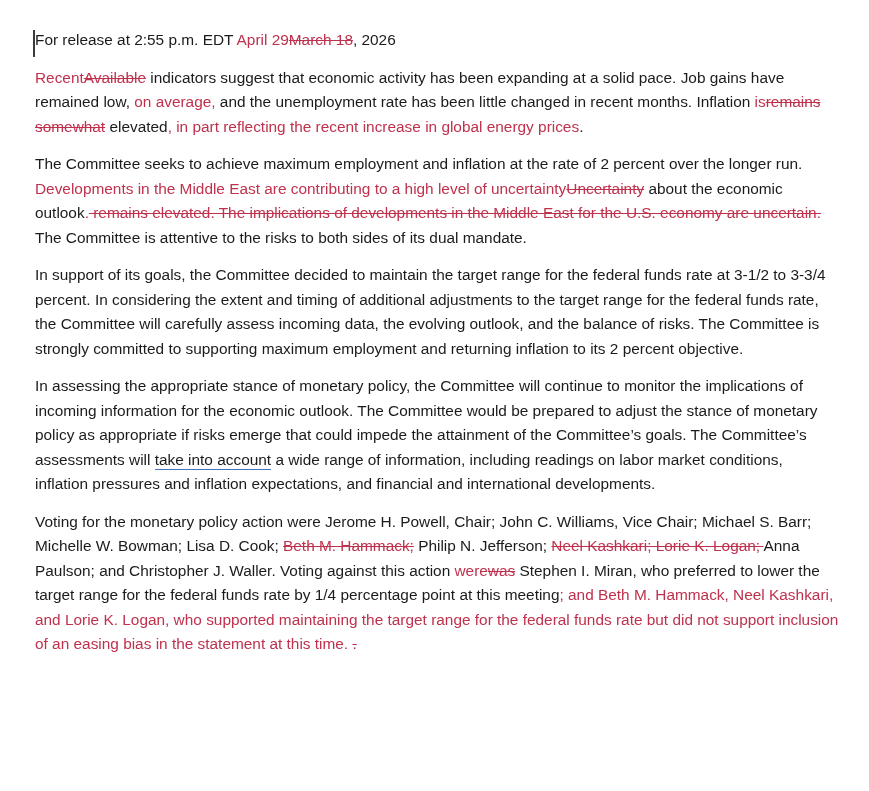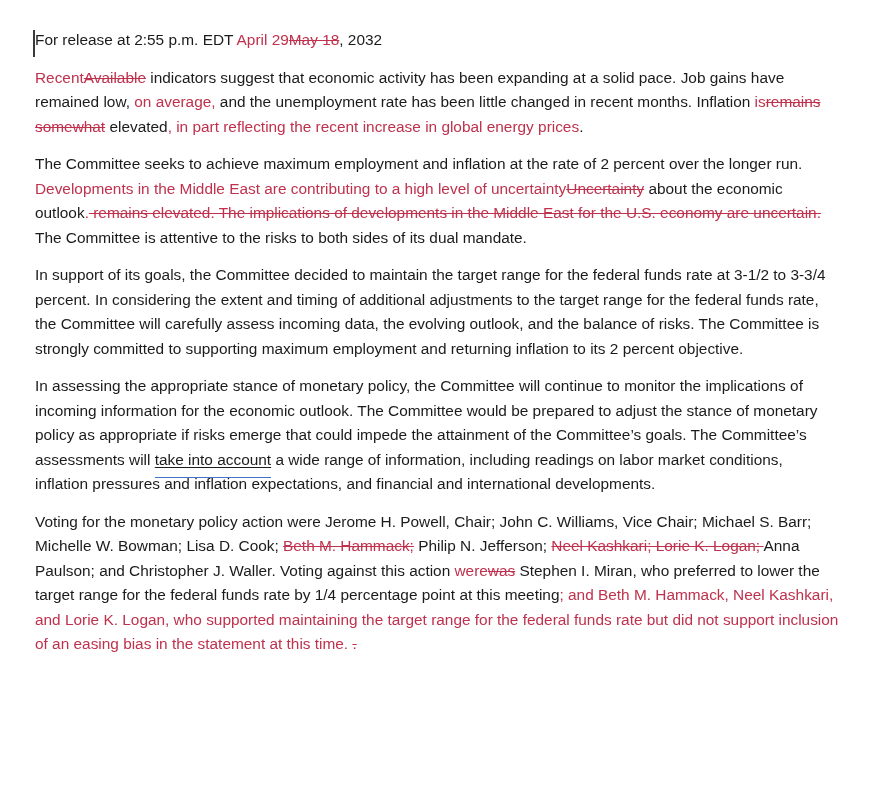--- a/index.html
+++ b/index.html
@@ -39,32 +39,31 @@
   .run-insert {
     color: var(--ins, #bf314c);
     text-underline-offset: 2px;
   }
   .run-delete {
     color: var(--del, #bf314c);
     text-decoration: line-through;
   }
   .run-format {
     color: var(--txt, #1b1b1b);
-    text-decoration: underline;
     text-underline-offset: 2px;
     border-bottom: 1.5px solid var(--fmt, #4472c4);
-    padding-bottom: 9px;
+    padding-bottom: 1px;
   }
 </style>
 </head>
 <body>
 
 <div class="page">
   <div class="caret"></div>
   <div id="doc">
-      <p class="para"><span class="run run-normal">For release at 2:55 p.m. EDT </span><span class="run run-insert">April 29</span><span class="run run-delete">May 18</span><span class="run run-normal">, 2032</span></p>
+      <p class="para"><span class="run run-normal">For release at 2:55 p.m. EDT </span><span class="run run-insert">April 29</span><span class="run run-delete">March 18</span><span class="run run-normal">, 2026</span></p>
       <p class="para"><span class="run run-insert">Recent</span><span class="run run-delete">Available</span><span class="run run-normal"> indicators suggest that economic activity has been expanding at a solid pace. Job gains have remained low, </span><span class="run run-insert">on average, </span><span class="run run-normal">and the unemployment rate has been little changed in recent months. Inflation </span><span class="run run-insert">is</span><span class="run run-delete">remains somewhat</span><span class="run run-normal"> elevated</span><span class="run run-insert">, in part reflecting the recent increase in global energy prices</span><span class="run run-normal">.</span></p>
       <p class="para"><span class="run run-normal">The Committee seeks to achieve maximum employment and inflation at the rate of 2 percent over the longer run. </span><span class="run run-insert">Developments in the Middle East are contributing to a high level of uncertainty</span><span class="run run-delete">Uncertainty</span><span class="run run-normal"> about the economic outlook</span><span class="run run-insert">.</span><span class="run run-delete"> remains elevated. The implications of developments in the Middle East for the U.S. economy are uncertain.</span><span class="run run-normal"> The Committee is attentive to the risks to both sides of its dual mandate.</span></p>
       <p class="para"><span class="run run-normal">In support of its goals, the Committee decided to maintain the target range for the federal funds rate at 3-1/2 to 3-3/4 percent. In considering the extent and timing of additional adjustments to the target range for the federal funds rate, the Committee will carefully assess incoming data, the evolving outlook, and the balance of risks. The Committee is strongly committed to supporting maximum employment and returning inflation to its 2 percent objective.</span></p>
       <p class="para"><span class="run run-normal">In assessing the appropriate stance of monetary policy, the Committee will continue to monitor the implications of incoming information for the economic outlook. The Committee would be prepared to adjust the stance of monetary policy as appropriate if risks emerge that could impede the attainment of the Committee’s goals. The Committee’s assessments will </span><span class="run run-format">take into account</span><span class="run run-normal"> a wide range of information, including readings on labor market conditions, inflation pressures and inflation expectations, and financial and international developments.</span></p>
       <p class="para"><span class="run run-normal">Voting for the monetary policy action were Jerome H. Powell, Chair; John C. Williams, Vice Chair; Michael S. Barr; Michelle W. Bowman; Lisa D. Cook; </span><span class="run run-delete">Beth M. Hammack;</span><span class="run run-normal"> Philip N. Jefferson; </span><span class="run run-delete">Neel Kashkari; Lorie K. Logan; </span><span class="run run-normal">Anna Paulson; and Christopher J. Waller. Voting against this action </span><span class="run run-insert">were</span><span class="run run-delete">was</span><span class="run run-normal"> Stephen I. Miran, who preferred to lower the target range for the federal funds rate by 1/4 percentage point at this meeting</span><span class="run run-insert">; and Beth M. Hammack, Neel Kashkari, and Lorie K. Logan, who supported maintaining the target range for the federal funds rate but did not support inclusion of an easing bias in the statement at this time. </span><span class="run run-delete">.</span></p>
     </div>
 </div>
 
 </body></html>

